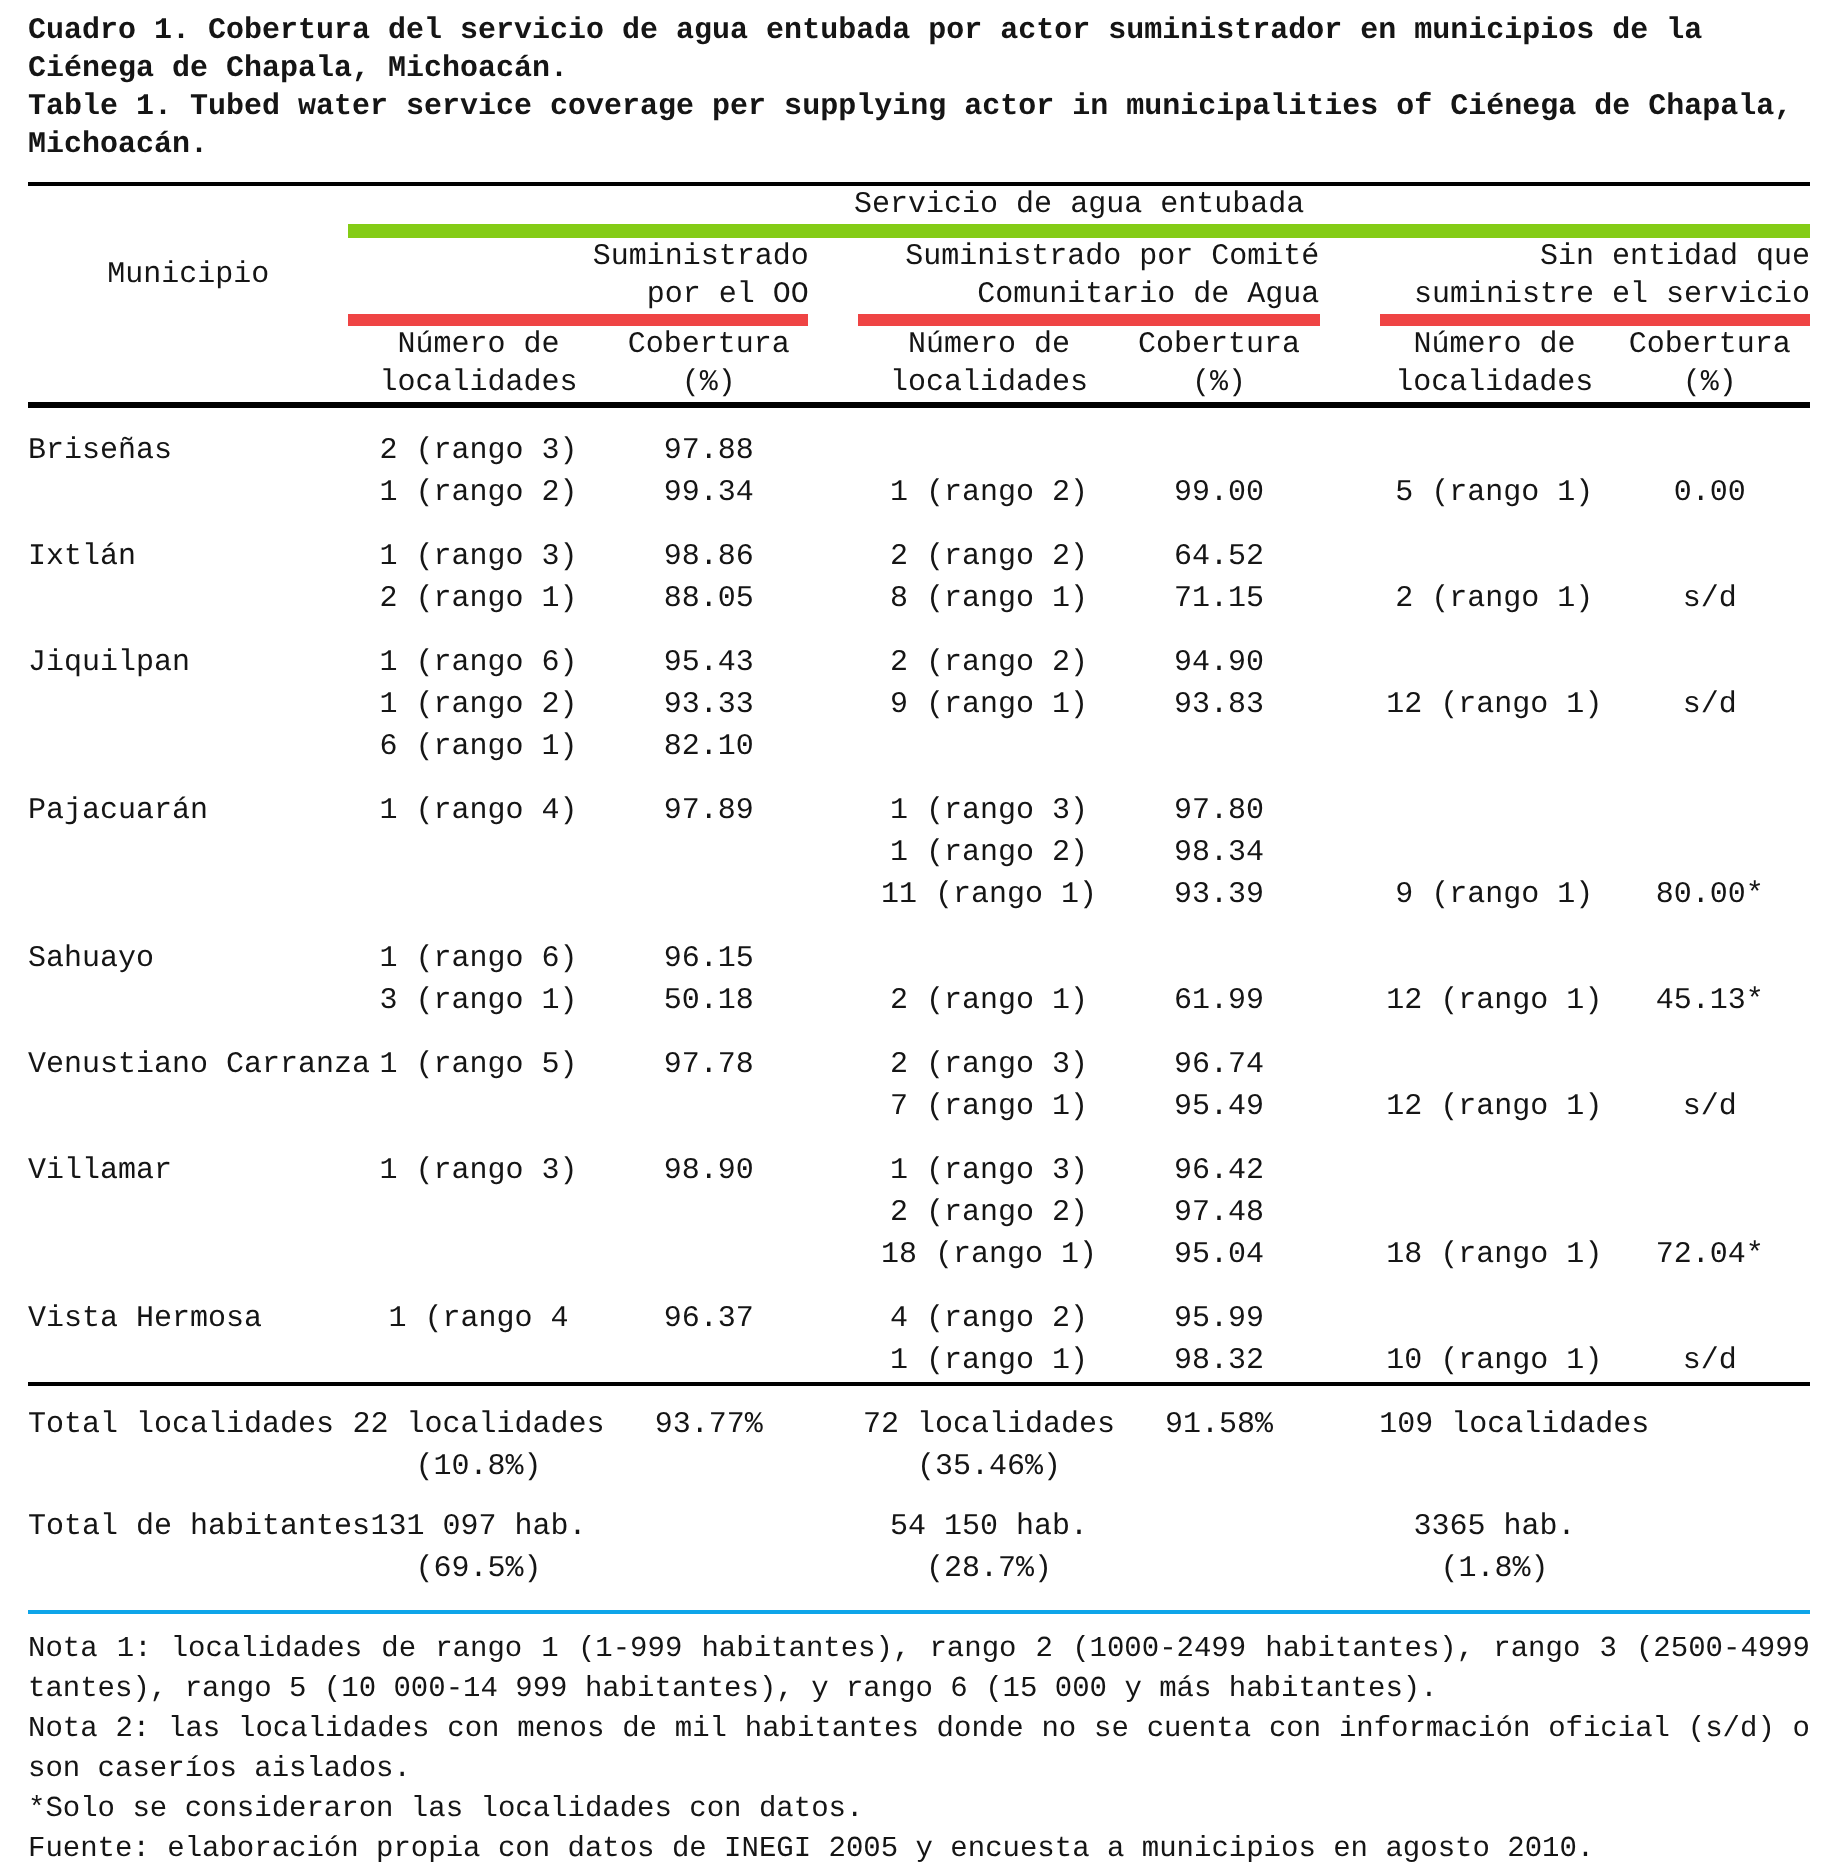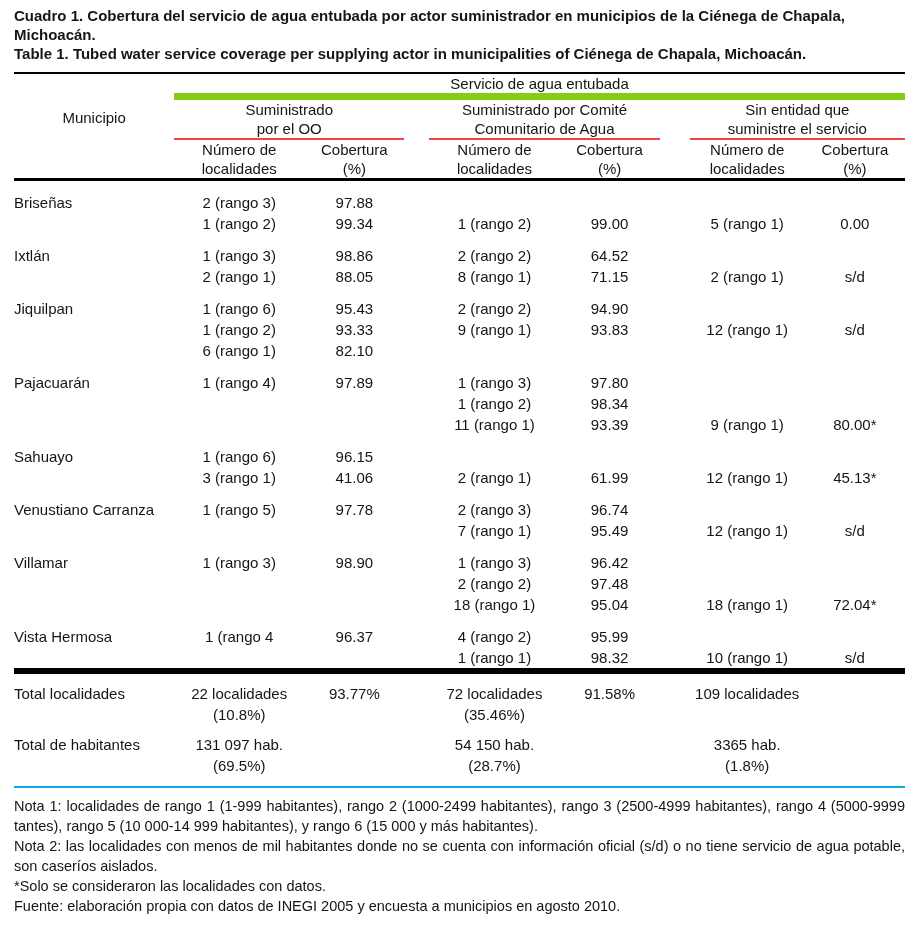--- a/index.html
+++ b/index.html
@@ -1,40 +1,40 @@
 <!DOCTYPE html>
 <html><head>
 <meta charset="utf-8">
 <style>
   html,body { margin:0; padding:0; background:#ffffff; }
   .page {
     width:917px; height:933px; box-sizing:border-box;
     padding:6px 12px 0 14px;
     background:#ffffff; color:#151515;
-    font-family:Liberation Sans, sans-serif;
+    font-family:Liberation Mono, monospace;
     font-size:15px; overflow:hidden; position:relative;
   }
   .title-block { border-bottom:2px solid #000; padding-bottom:9px; }
   .title-line { font-weight:bold; font-size:15px; line-height:19px; }
 
   table.t { border-collapse:collapse; table-layout:fixed; width:891px; }
   table.t td { vertical-align:top; padding:0; }
 
   .servicio-cell { text-align:center; padding:9px 0 5px; border-bottom:7px solid #84cc16; line-height:19px; }
   .muni-head { vertical-align:middle !important; text-align:center; }
-  .group-head { text-align:center; padding:9px 0 6px; border-bottom:2px solid #ef4444; line-height:19px; }
+  .group-head { text-align:right; padding:9px 0 6px; border-bottom:6px solid #ef4444; line-height:19px; }
   tr.h3 > td { border-bottom:3px solid #000; }
   .sub-head { text-align:center; padding:8px 0 6px; line-height:19px; }
 
   .ln { height:21px; line-height:21px; white-space:nowrap; }
   tr.r > td { padding-top:11px; }
   td.m { text-align:left; }
   td.c { text-align:center; }
 
-  tr.tot1 > td { border-top:6px solid #000000; padding-top:9px; }
+  tr.tot1 > td { border-top:2px solid #000000; padding-top:9px; }
   tr.tot2 > td { padding-top:9px; padding-bottom:10px; border-bottom:2px solid #0ea5e9; }
 
   .notes { margin-top:8px; width:891px; }
   .note-line { font-size:14.5px; line-height:20px; white-space:nowrap; }
   .note-line.j { text-align:justify; text-align-last:justify; white-space:normal; height:20px; overflow:hidden; }
 </style>
 </head>
 <body>
 
 <div class="page">
@@ -246,21 +246,21 @@
     <tr class="r">
       <td class="m">
             <div class="ln">Sahuayo</div>
           </td>
       <td class="c">
         <div class="ln">1 (rango 6)</div>
         <div class="ln">3 (rango 1)</div>
       </td>
       <td class="c">
         <div class="ln">96.15</div>
-        <div class="ln">41.06</div>
+        <div class="ln">50.18</div>
       </td>
       <td class="sp"></td>
       <td class="c">
         <div class="ln"></div>
         <div class="ln">2 (rango 1)</div>
       </td>
       <td class="c">
         <div class="ln"></div>
         <div class="ln">61.99</div>
       </td>

